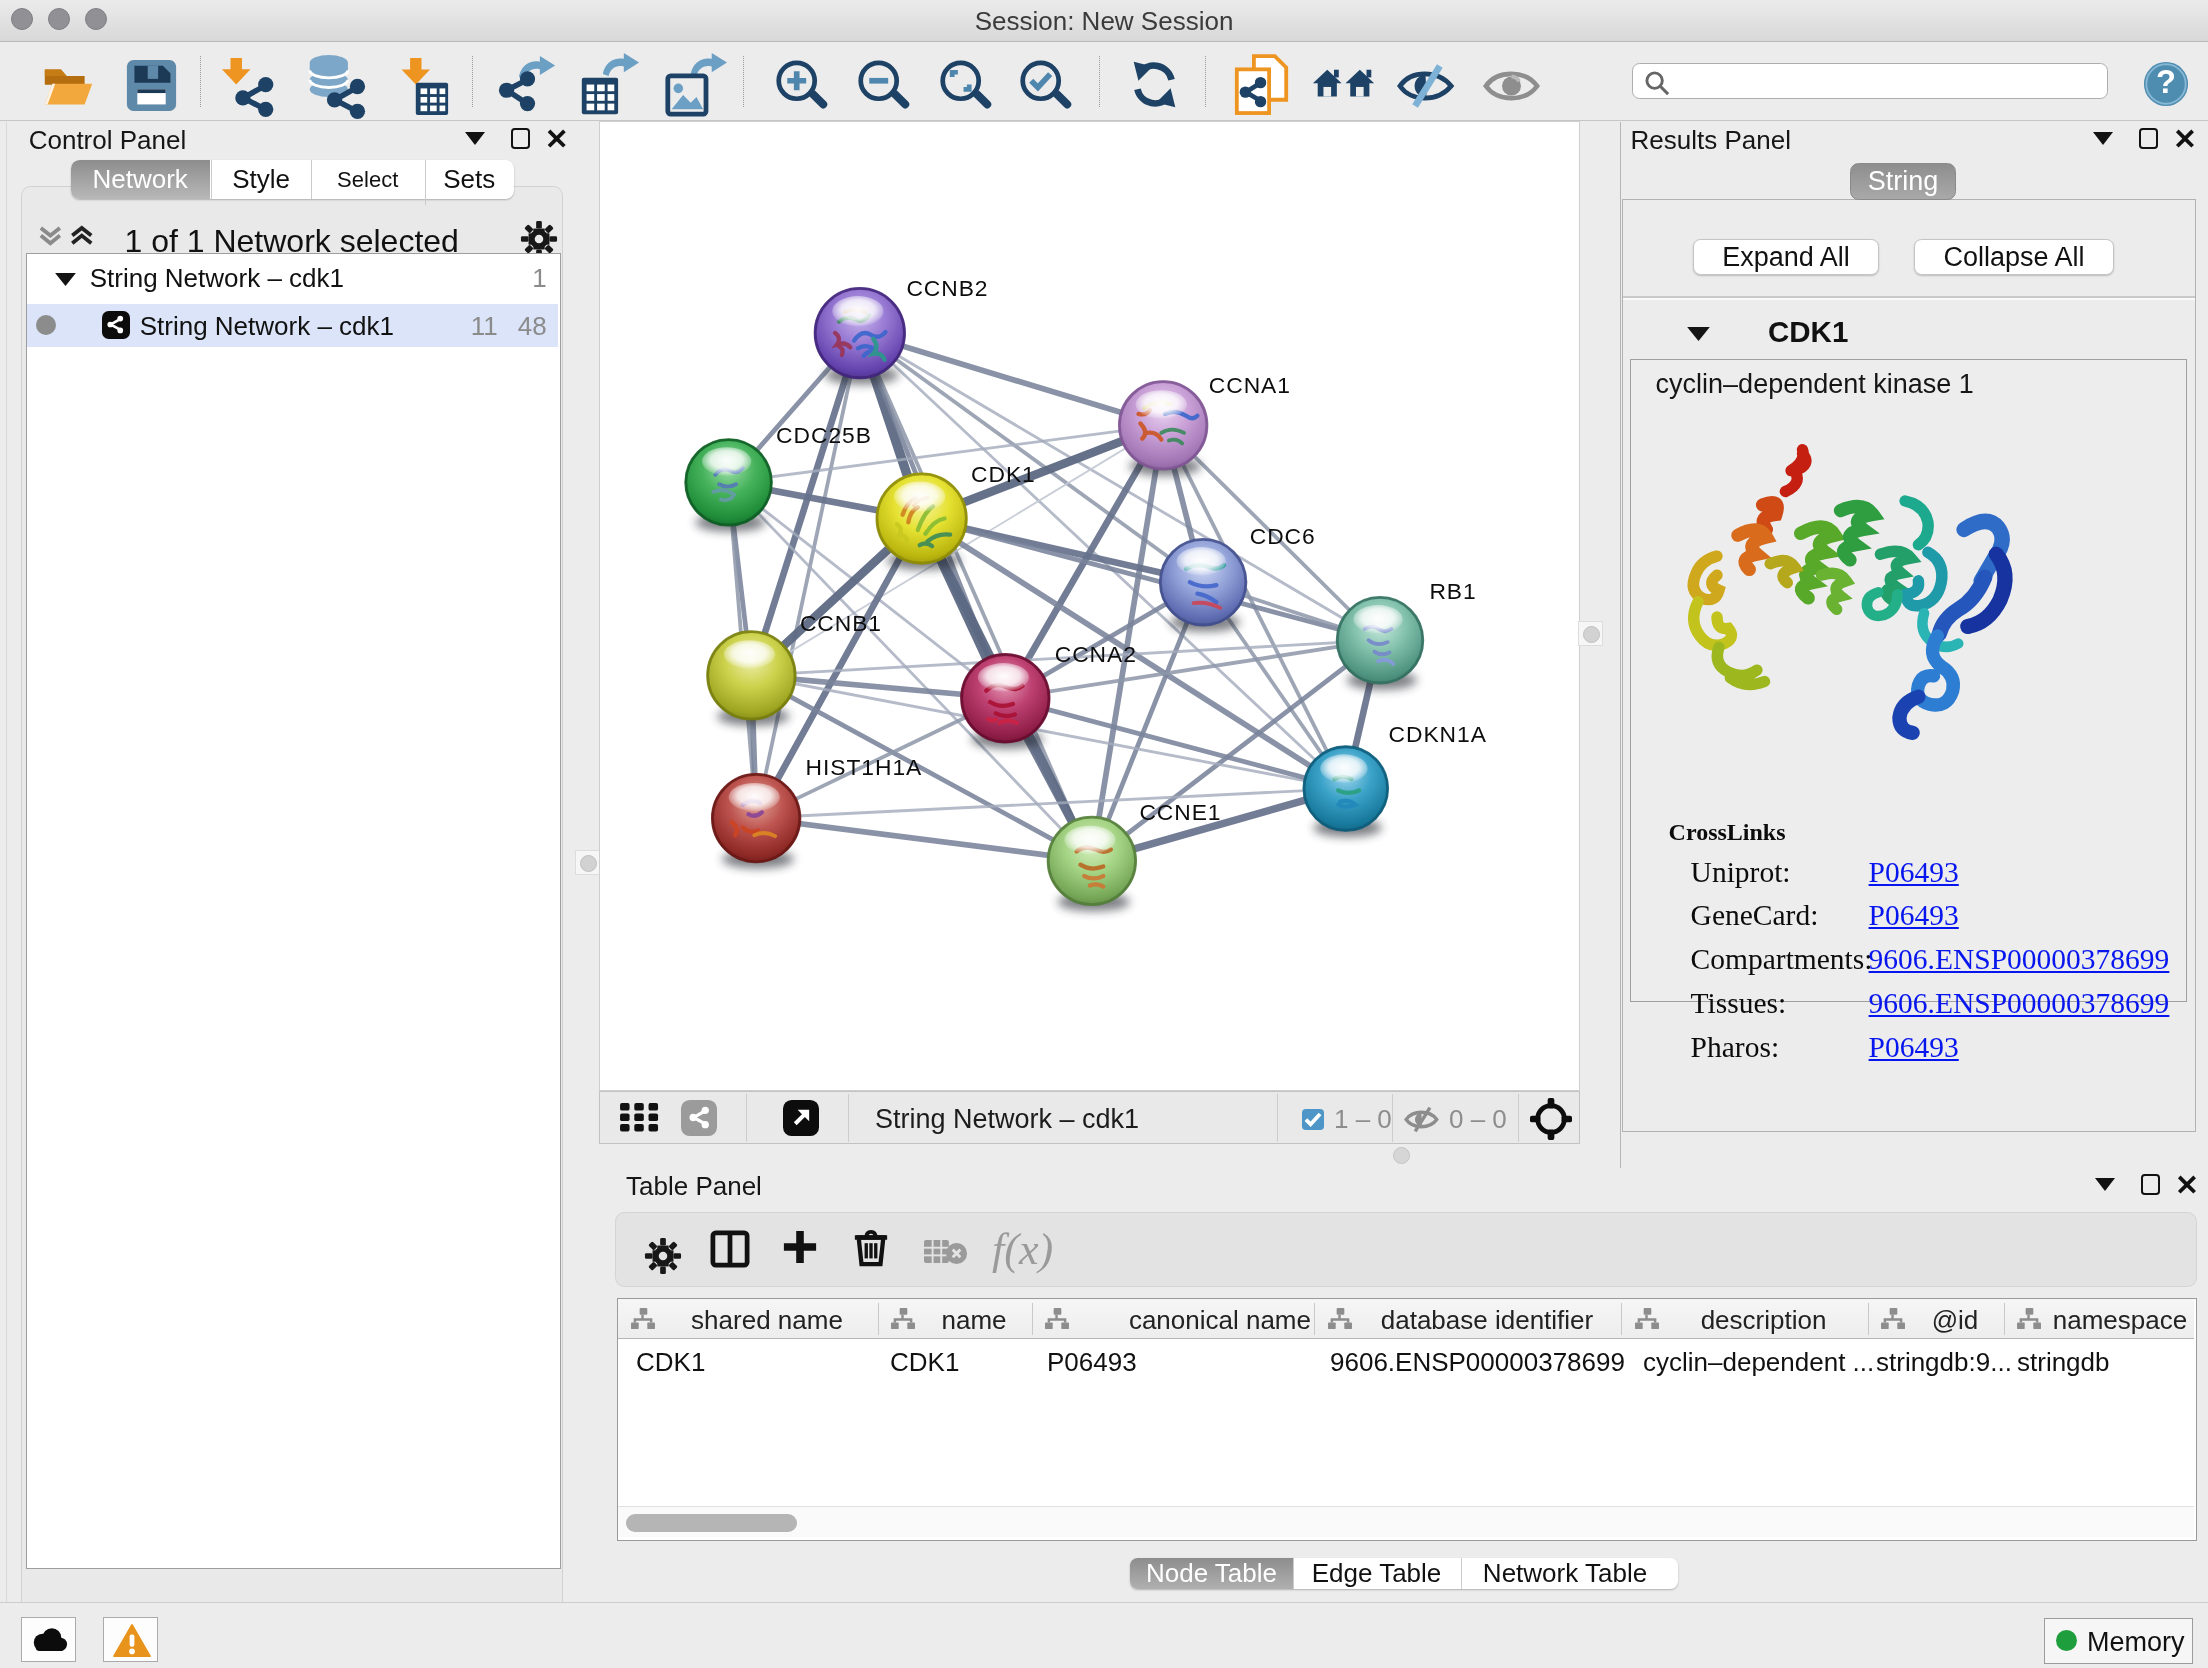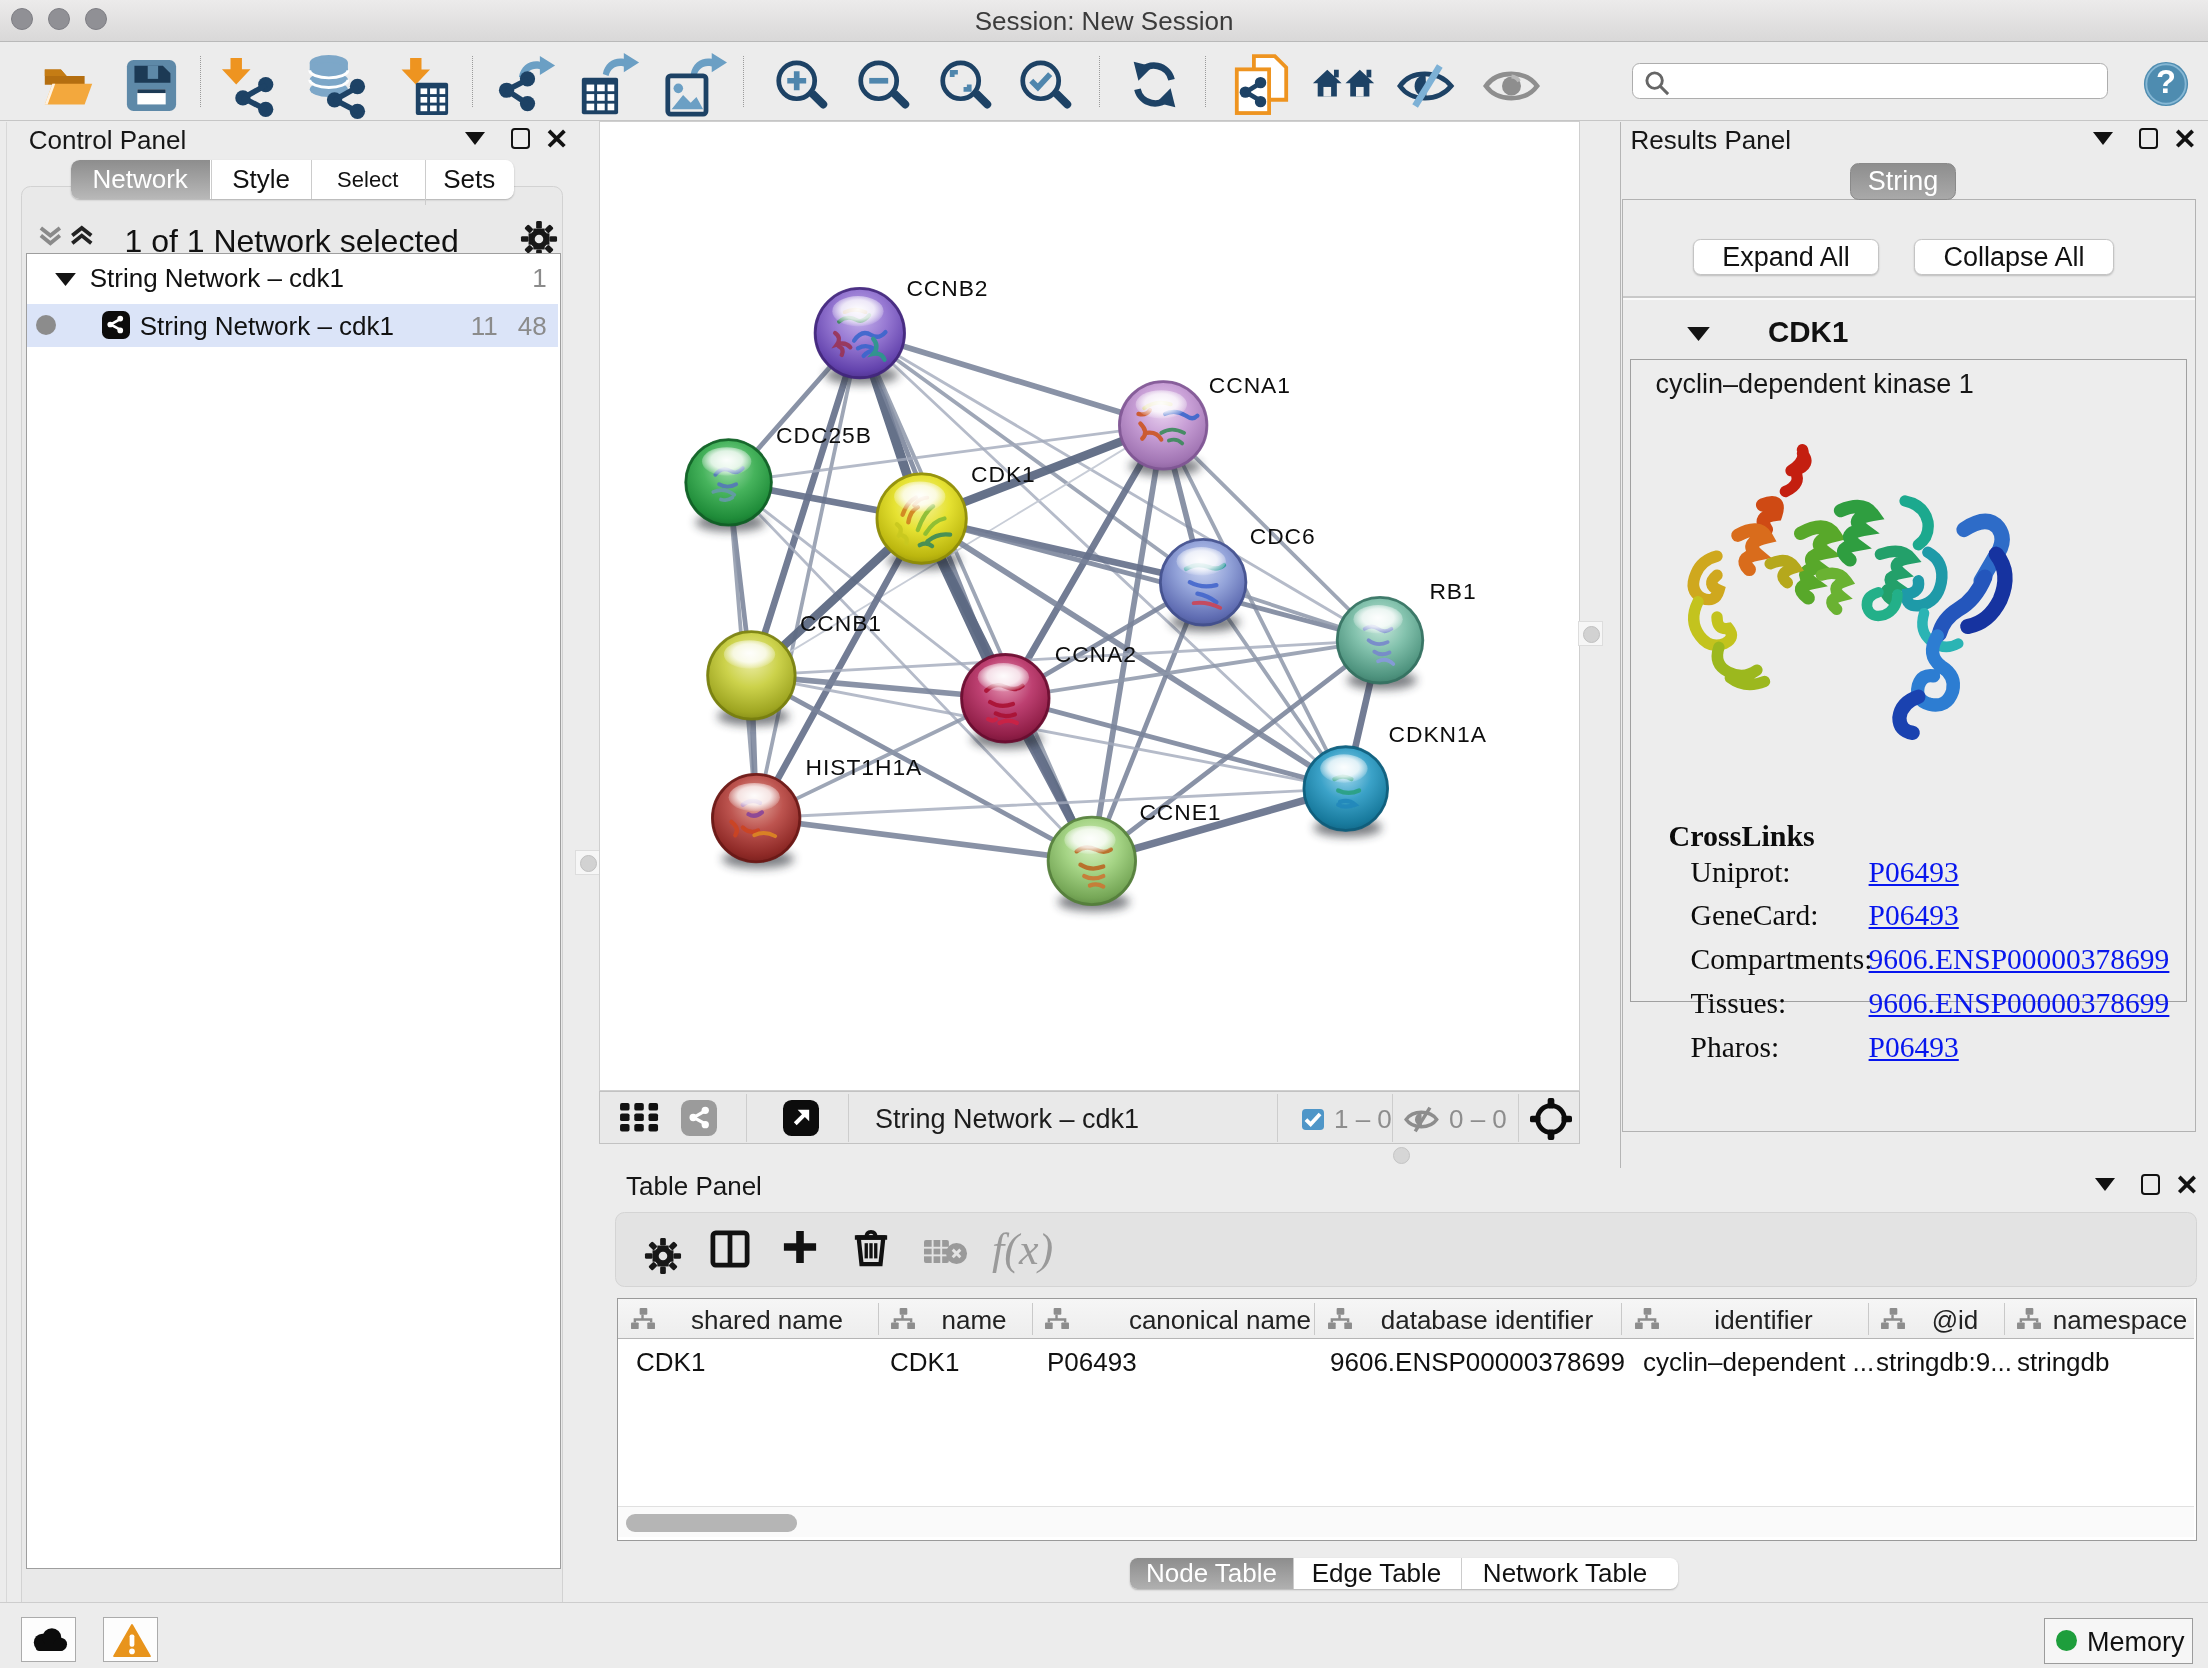--- a/index.html
+++ b/index.html
@@ -707,21 +707,21 @@
 <path d="M300 92 q24 -16 36 -2 q10 14 -4 32 L318 146" stroke="#2e6cc8" stroke-width="16"></path>
 <path d="M322 142 q-10 24 -28 34 q-16 10 -20 26" stroke="#2456bc" stroke-width="16"></path>
 <path d="M272 204 q-12 20 4 32 q16 10 12 26 q-6 18 -24 14 q-16 -4 -12 -20 q4 -12 16 -10" stroke="#2d7dd2" stroke-width="14"></path>
 <path d="M252 268 q-18 6 -20 22 q0 14 14 16" stroke="#1a42b0" stroke-width="15"></path>
 <path d="M334 118 q16 20 4 48 q-12 24 -34 28" stroke="#1633a0" stroke-width="16"></path>
 <path d="M230 160 q0 16 -14 22 q-14 4 -18 -8 q-2 -12 12 -16" stroke="#23b089" stroke-width="11"></path>
 <path d="M150 140 q18 -6 26 6 q-18 6 -6 16 q-16 4 -4 14" stroke="#6ab232" stroke-width="12"></path>
 <path d="M96 128 q18 -8 26 4 q-20 6 -8 16" stroke="#b5a81c" stroke-width="12"></path>
 </g>
 </svg>
-    <div class="abs" style="left:38px;top:459px;font-family:'Liberation Serif',serif;font-size:30px;font-weight:bold;color:#0c0c0c">CrossLinks</div>
+    <div class="abs" style="left:38px;top:459px;font-family:'Liberation Serif',serif;font-size:24px;font-weight:bold;color:#0c0c0c">CrossLinks</div>
     <div class="serlab" style="left:60px;top:496px">Uniprot:</div>
       <a class="serlink" style="left:238px;top:496px">P06493</a>
     <div class="serlab" style="left:60px;top:539px">GeneCard:</div>
       <a class="serlink" style="left:238px;top:539px">P06493</a>
     <div class="serlab" style="left:60px;top:583px">Compartments:</div>
       <a class="serlink" style="left:238px;top:583px">9606.ENSP00000378699</a>
     <div class="serlab" style="left:60px;top:627px">Tissues:</div>
       <a class="serlink" style="left:238px;top:627px">9606.ENSP00000378699</a>
     <div class="serlab" style="left:60px;top:671px">Pharos:</div>
       <a class="serlink" style="left:238px;top:671px">P06493</a>
@@ -835,21 +835,21 @@
         </svg>
       <div class="abs" style="left:738px;top:5.7px;width:262px;text-align:center;font-size:26px;color:#222">database identifier</div>
       <svg style="left:1017px;top:8.6px" width="24" height="23" viewBox="0 0 25 24">
           <g fill="#8d8d8d">
             <rect x="9" y="0" width="8" height="7" rx="1"></rect>
             <rect x="0" y="15" width="8" height="7" rx="1"></rect>
             <rect x="17" y="15" width="8" height="7" rx="1"></rect>
             <path d="M12 7 v4 M4 15 v-3 h17 v3 M12 8 v4" stroke="#8d8d8d" stroke-width="2.5" fill="none"></path>
           </g>
         </svg>
-      <div class="abs" style="left:1045px;top:5.7px;width:201px;text-align:center;font-size:26px;color:#222">identifier</div>
+      <div class="abs" style="left:1045px;top:5.7px;width:201px;text-align:center;font-size:26px;color:#222">description</div>
       <svg style="left:1263px;top:8.6px" width="24" height="23" viewBox="0 0 25 24">
           <g fill="#8d8d8d">
             <rect x="9" y="0" width="8" height="7" rx="1"></rect>
             <rect x="0" y="15" width="8" height="7" rx="1"></rect>
             <rect x="17" y="15" width="8" height="7" rx="1"></rect>
             <path d="M12 7 v4 M4 15 v-3 h17 v3 M12 8 v4" stroke="#8d8d8d" stroke-width="2.5" fill="none"></path>
           </g>
         </svg>
       <div class="abs" style="left:1292px;top:5.7px;width:90px;text-align:center;font-size:26px;color:#222">@id</div>
       <svg style="left:1399px;top:8.6px" width="24" height="23" viewBox="0 0 25 24">

